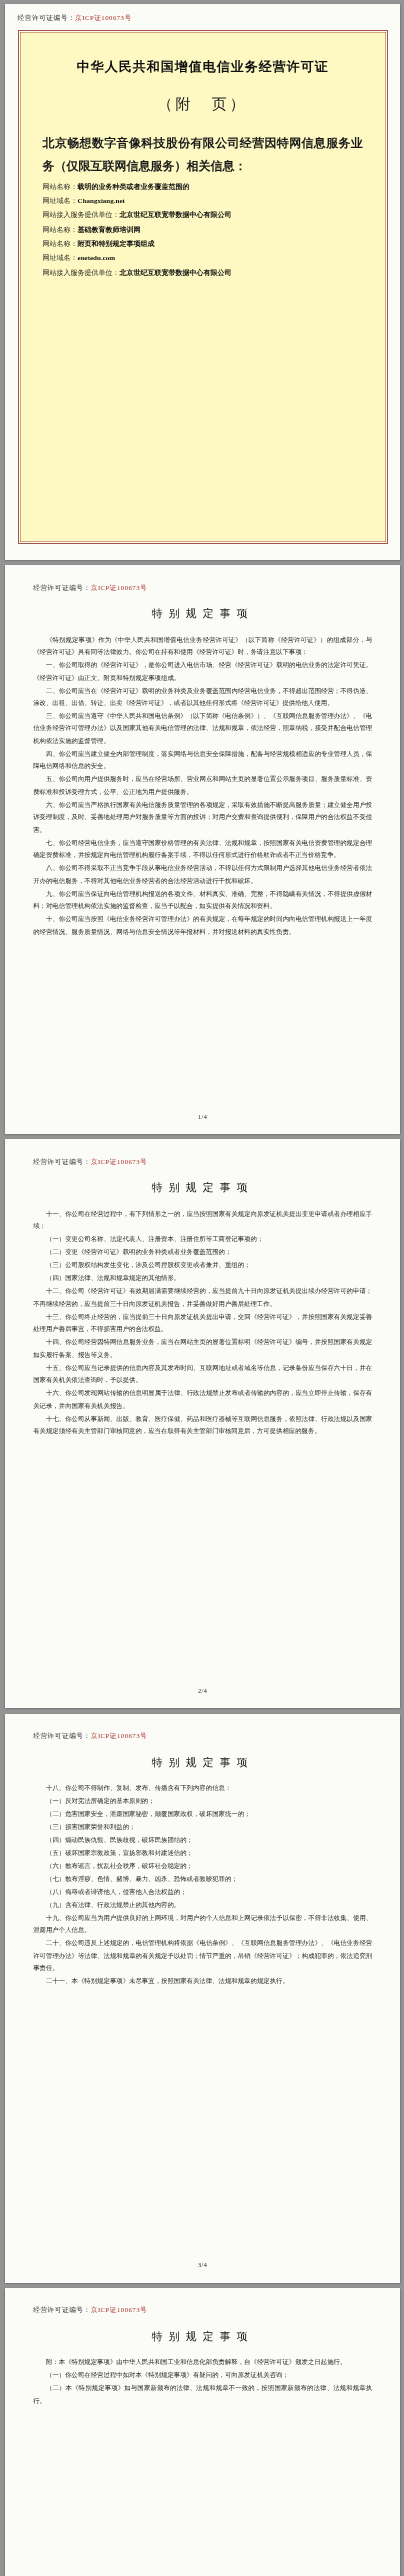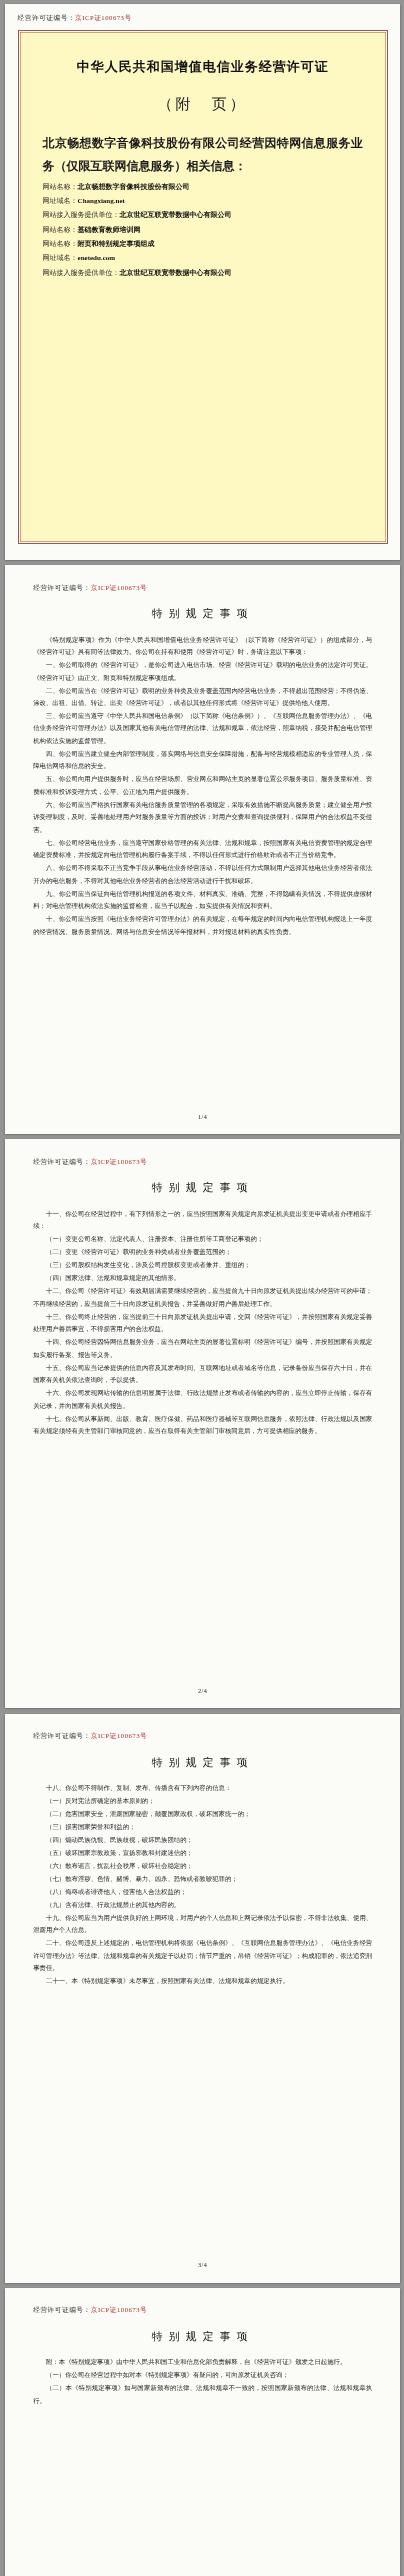--- a/index.html
+++ b/index.html
@@ -95,21 +95,21 @@
     <div class="page-header">
       <span>经营许可证编号：</span><span class="lic-no">京ICP证100673号</span>
     </div>
     <div class="cert-frame">
       <h1 class="cert-title">中华人民共和国增值电信业务经营许可证</h1>
       <div class="cert-subtitle">（附　页）</div>
       <p class="cert-intro">北京畅想数字音像科技股份有限公司经营因特网信息服务业务（仅限互联网信息服务）相关信息：</p>
       <div class="cert-rows">
 
           <div class="cert-row">
-            <span class="row-label">网站名称：</span><span class="row-value">北京畅想数字音像科技股份有限公司</span>
+            <span class="row-label">网站名称：</span><span class="row-value">载明的业务种类或者业务覆盖范围的</span>
           </div>
 
           <div class="cert-row">
             <span class="row-label">网址域名：</span><span class="row-value">Changxiang.net</span>
           </div>
 
           <div class="cert-row">
             <span class="row-label">网站接入服务提供单位：</span><span class="row-value">北京世纪互联宽带数据中心有限公司</span>
           </div>
 

